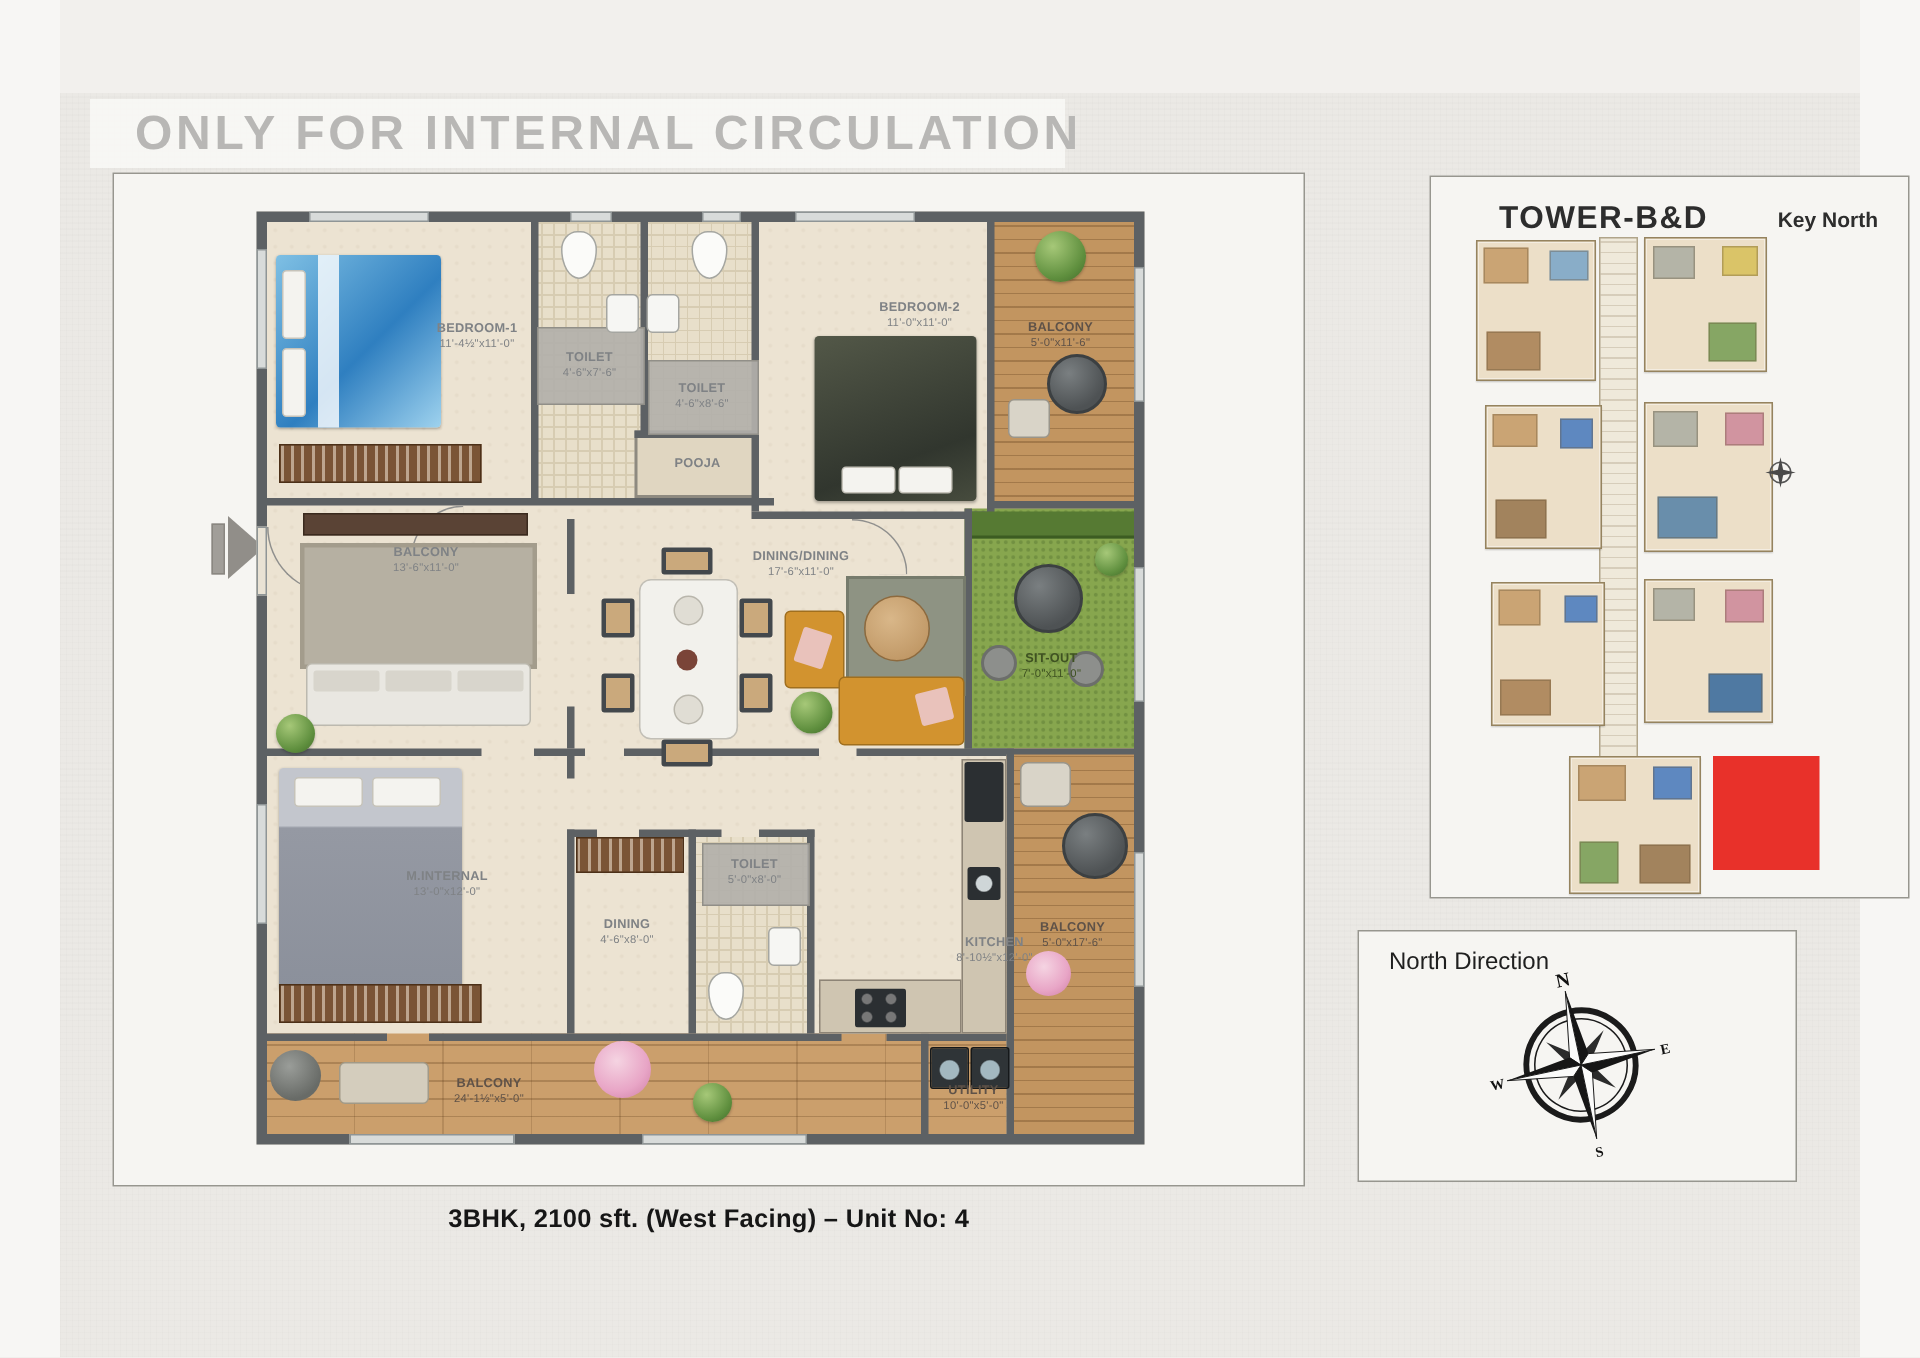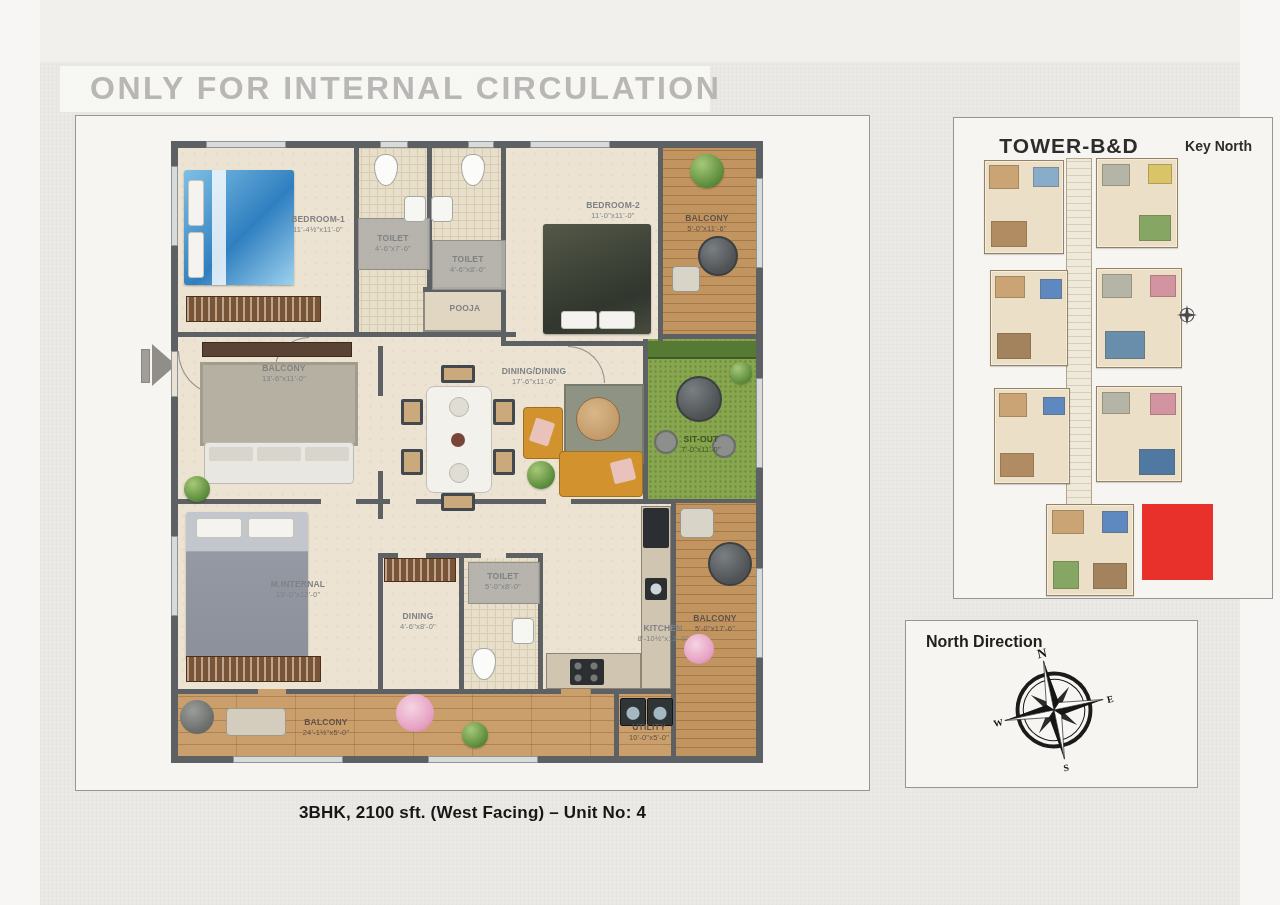--- a/index.html
+++ b/index.html
@@ -72,21 +72,21 @@
   .key-sub{position:absolute;right:20px;top:20px;font-size:14px;font-weight:700;color:#2d2d2d;}
   .tower{position:absolute;left:0;top:0;width:100%;height:100%;}
   .spine{position:absolute;background:#efe9da;border:1px solid #b0a489;box-sizing:border-box;
     background-image:repeating-linear-gradient(0deg,transparent 0 6px,rgba(140,120,90,.25) 6px 7px);}
   .unit{position:absolute;background:#ecdfc8;border:1px solid #95835f;box-sizing:border-box;
     box-shadow:inset 0 0 0 1px rgba(255,255,255,.45),0 1px 1px rgba(0,0,0,.15);}
   .unit i{position:absolute;display:block;opacity:.9;border:1px solid rgba(90,70,40,.35);box-sizing:border-box;}
   .red-unit{position:absolute;z-index:5;}
 
   
-  .north-title{position:absolute;left:20px;top:12px;font-size:16px;font-weight:700;color:#1f1f1f;}
+  .north-title{position:absolute;left:20px;top:12px;font-size:16px;font-weight:400;color:#1f1f1f;}
   .compass{position:absolute;left:83px;top:24px;transform:rotate(-12deg);}
 </style>
 </head>
 <body>
 
 <div class="content"></div>
 <div class="top-band"></div>
 <div class="wm-band"></div>
 <div class="watermark">ONLY FOR INTERNAL CIRCULATION</div>
 

